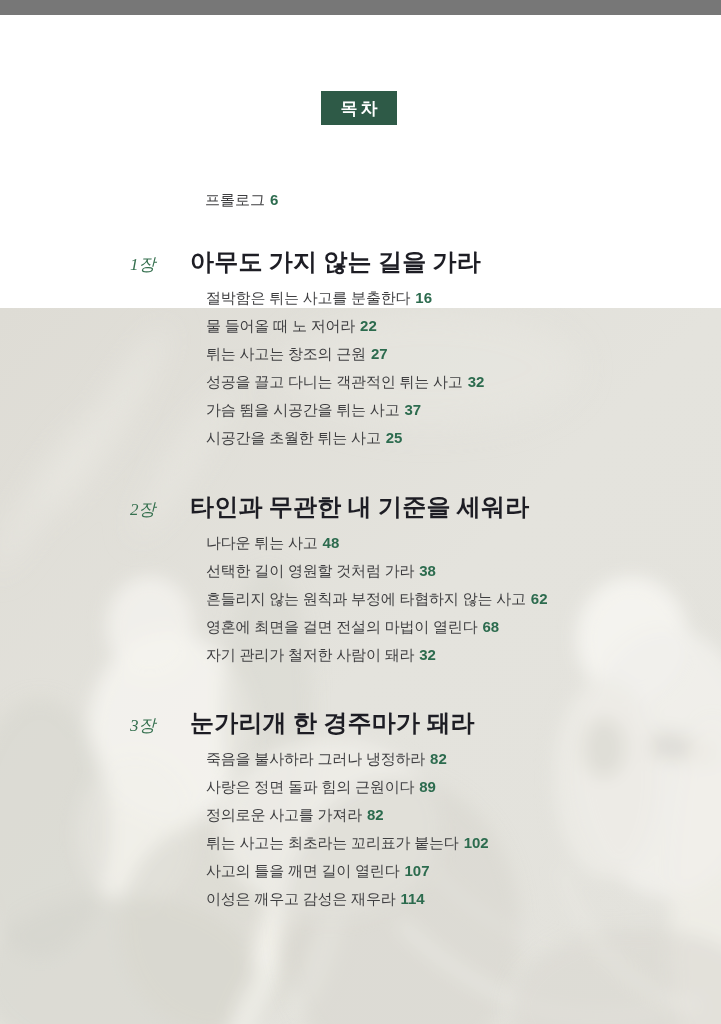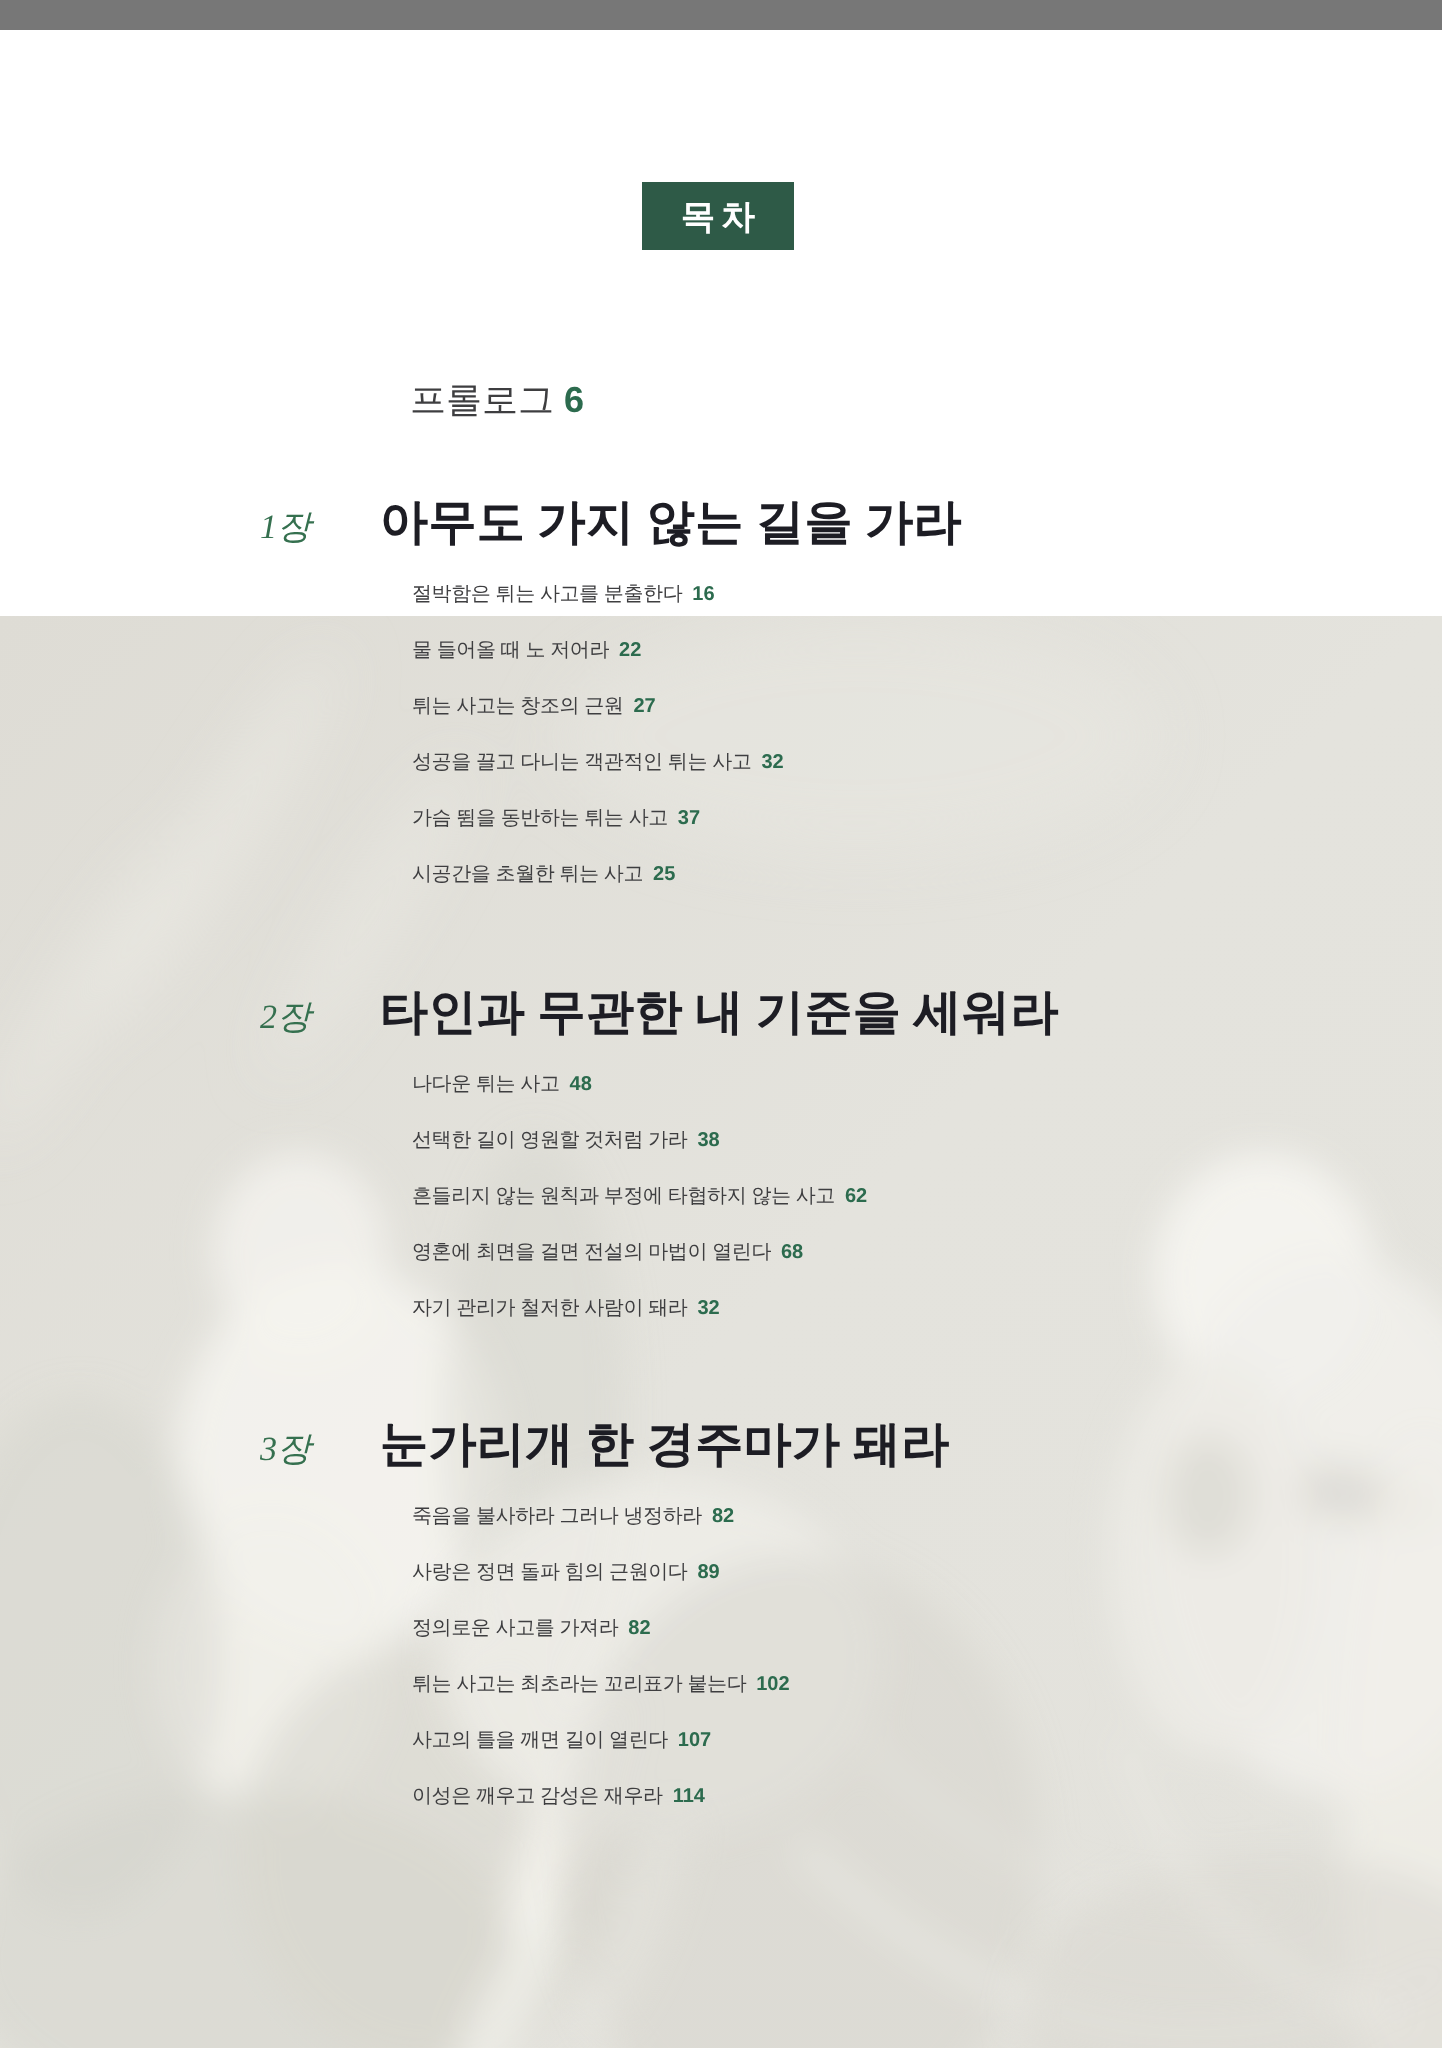--- a/index.html
+++ b/index.html
@@ -31,21 +31,21 @@
     background:var(--accent-green,#2e5a47);
     color:#ffffff;
     display:flex;align-items:center;justify-content:center;
     font-size:17px;font-weight:bold;
     letter-spacing:3px;text-indent:3px;
     z-index:3;
   }
   
   .prologue{
     position:absolute;left:205px;top:171px;
-    line-height:28px;font-size:18px;font-weight:500;
+    line-height:28px;font-size:15px;font-weight:500;
     color:var(--item-gray,#3e3e40);
     z-index:3;
   }
   .prologue .entry-page{margin-left:5px;}
   
   .chapters{position:absolute;left:0;top:0;width:721px;height:1024px;z-index:3;}
   .chapter{position:absolute;left:130px;width:560px;}
   .chapter:nth-of-type(1){top:232px;}
   .chapter:nth-of-type(2){top:477px;}
   .chapter:nth-of-type(3){top:693px;}
@@ -60,21 +60,21 @@
     margin:0;flex:1;
     font-family:"Liberation Serif","DejaVu Serif",serif;
     font-size:24px;font-weight:bold;
     color:var(--title-dark,#1d1d24);
     letter-spacing:0.2px;
   }
   .ch-items{
     list-style:none;margin:7px 0 0 0;padding:0 0 0 76px;
   }
   .toc-entry{
-    line-height:28px;font-size:10px;font-weight:500;
+    line-height:28px;font-size:15px;font-weight:500;
     color:var(--item-gray,#3e3e40);
     letter-spacing:-0.2px;
   }
   .entry-page{
     color:var(--page-green,#2c6b4e);
     font-weight:bold;margin-left:5px;letter-spacing:0;
   }
 </style>
 </head>
 <body>
@@ -161,21 +161,21 @@
 
   <li class="toc-entry">
     <span class="entry-title">튀는 사고는 창조의 근원</span><span class="entry-page">27</span>
   </li>
 
   <li class="toc-entry">
     <span class="entry-title">성공을 끌고 다니는 객관적인 튀는 사고</span><span class="entry-page">32</span>
   </li>
 
   <li class="toc-entry">
-    <span class="entry-title">가슴 뜀을 동반하는 튀는 사고</span><span class="entry-page">37</span>
+    <span class="entry-title">가슴 뜀을 시공간을 튀는 사고</span><span class="entry-page">37</span>
   </li>
 
   <li class="toc-entry">
     <span class="entry-title">시공간을 초월한 튀는 사고</span><span class="entry-page">25</span>
   </li>
 </ul>
   </section>
 
   <section class="chapter">
     <div class="ch-header">

